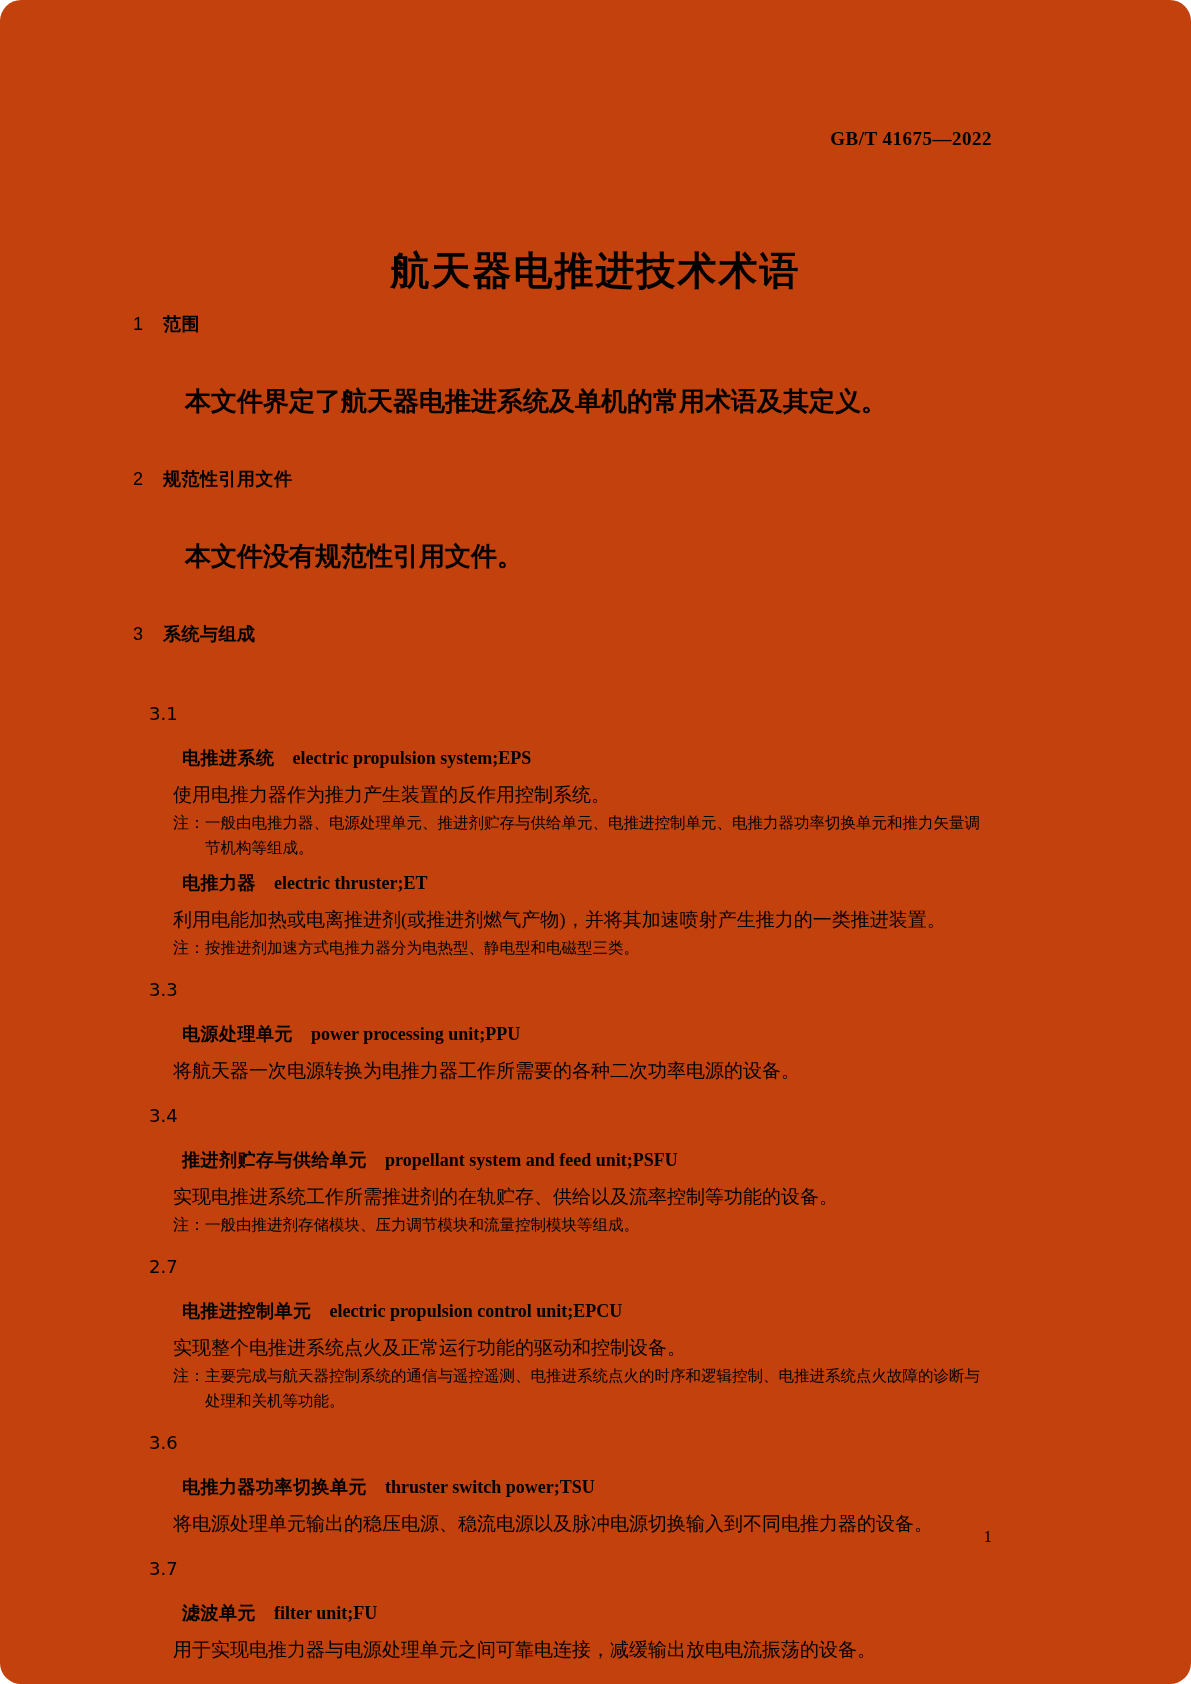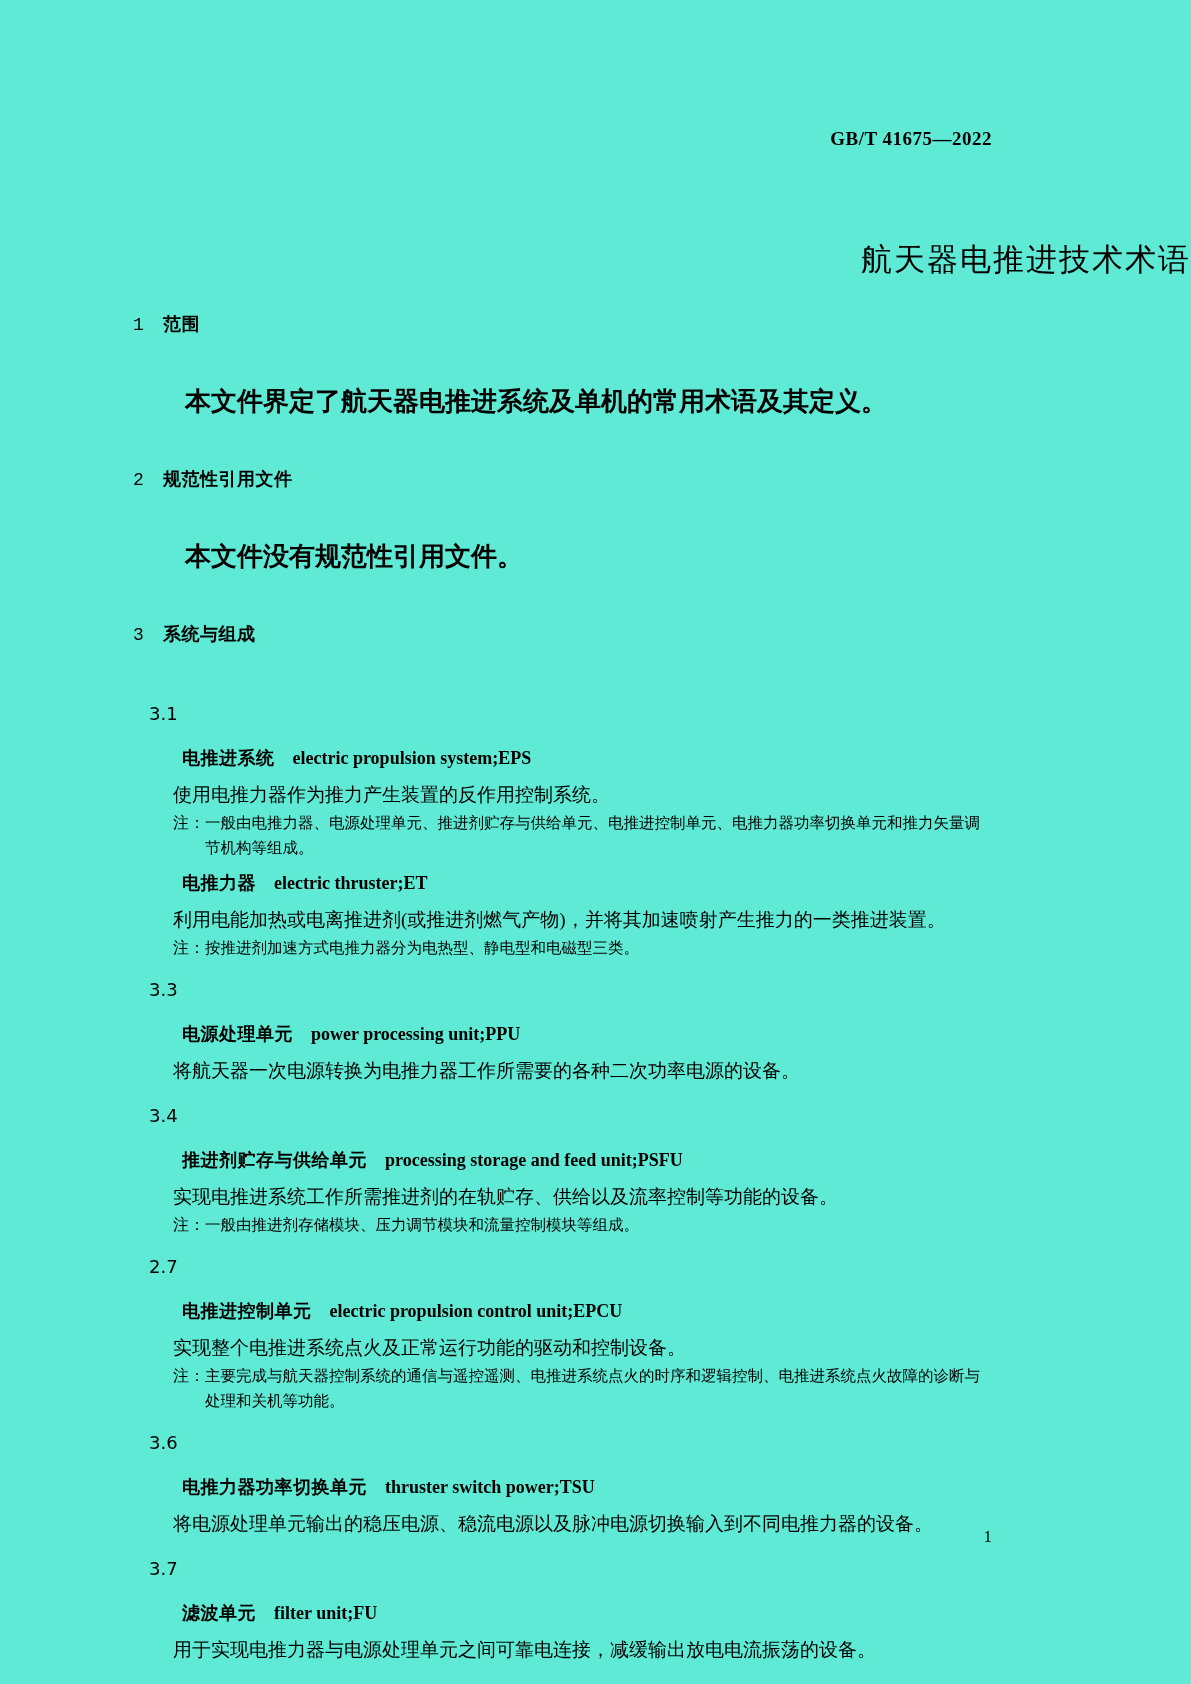--- a/index.html
+++ b/index.html
@@ -9,57 +9,58 @@
   }
   body {
     font-family: "Liberation Serif", "DejaVu Serif", serif;
     color: #000000;
   }
   .page {
     position: relative;
     width: 1191px;
     height: 1684px;
     margin: 0 auto;
-    background: #5eead4;
+    background: #c2410c;
     box-sizing: border-box;
     overflow: hidden;
+    border-radius: 21px;
   }
   
   .page-header {
     position: absolute;
     top: 128px;
     left: 0;
     right: 199px;
     text-align: right;
     font-family: "Liberation Serif", "DejaVu Serif", serif;
     font-size: 19px;
     font-weight: bold;
     letter-spacing: 0.5px;
   }
   
   .doc-title {
     position: absolute;
     top: 218px;
     left: 0;
     right: 0;
-    text-align: right;
+    text-align: center;
     font-family: "DejaVu Sans", "Liberation Sans", sans-serif;
-    font-size: 31px;
-    font-weight: normal;
+    font-size: 39px;
+    font-weight: bold;
     letter-spacing: 2px;
   }
   
   .body-flow {
     position: absolute;
     top: 312px;
     left: 133px;
     width: 862px;
   }
   .clause-heading {
-    font-family: Liberation Mono, monospace;
+    font-family: Liberation Sans, sans-serif;
     font-size: 18px;
     font-weight: bold;
     margin: 0;
     padding: 0;
     letter-spacing: 0.5px;
   }
   .clause-heading .num {
     display: inline-block;
     min-width: 30px;
     font-weight: normal;
@@ -182,21 +183,21 @@
       <p class="entry-num">3.3</p>
       <p class="term-line">
         <span class="term-cn">电源处理单元</span><span class="term-en">power processing unit;PPU</span>
       </p>
       <p class="definition">将航天器一次电源转换为电推力器工作所需要的各种二次功率电源的设备。</p>
     </div>
 
     <div class="term-entry">
       <p class="entry-num">3.4</p>
       <p class="term-line">
-        <span class="term-cn">推进剂贮存与供给单元</span><span class="term-en">processing storage and feed unit;PSFU</span>
+        <span class="term-cn">推进剂贮存与供给单元</span><span class="term-en">propellant system and feed unit;PSFU</span>
       </p>
       <p class="definition">实现电推进系统工作所需推进剂的在轨贮存、供给以及流率控制等功能的设备。</p>
       <div class="note-wrap">
         <span class="note-first"><span class="note-label">注：</span><span style="font-size:15.5px;line-height:25px;">一般由推进剂存储模块、压力调节模块和流量控制模块等组成。</span></span>
       </div>
     </div>
 
     <div class="term-entry">
       <p class="entry-num">2.7</p>
       <p class="term-line">

